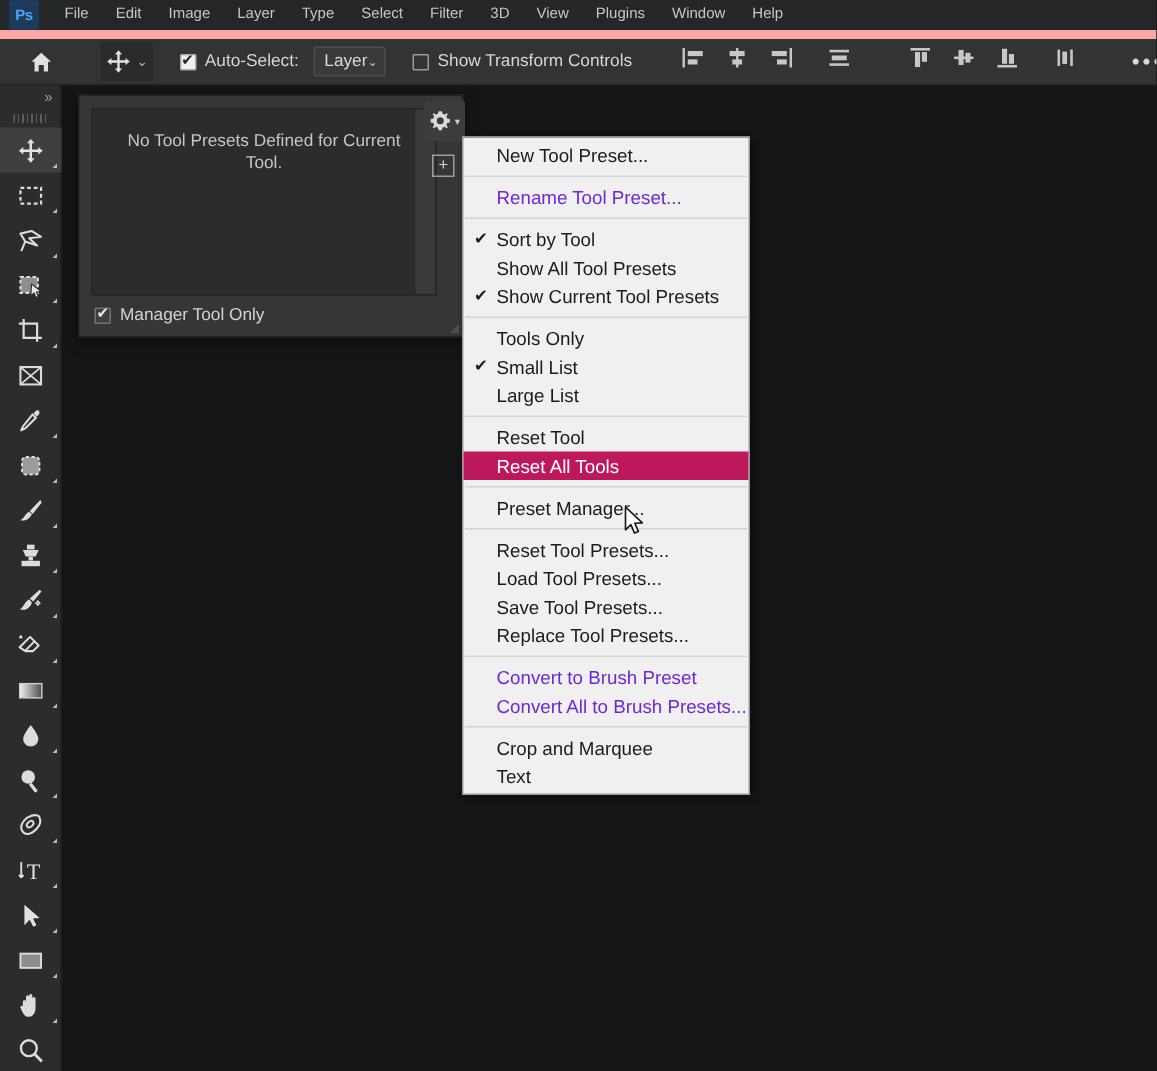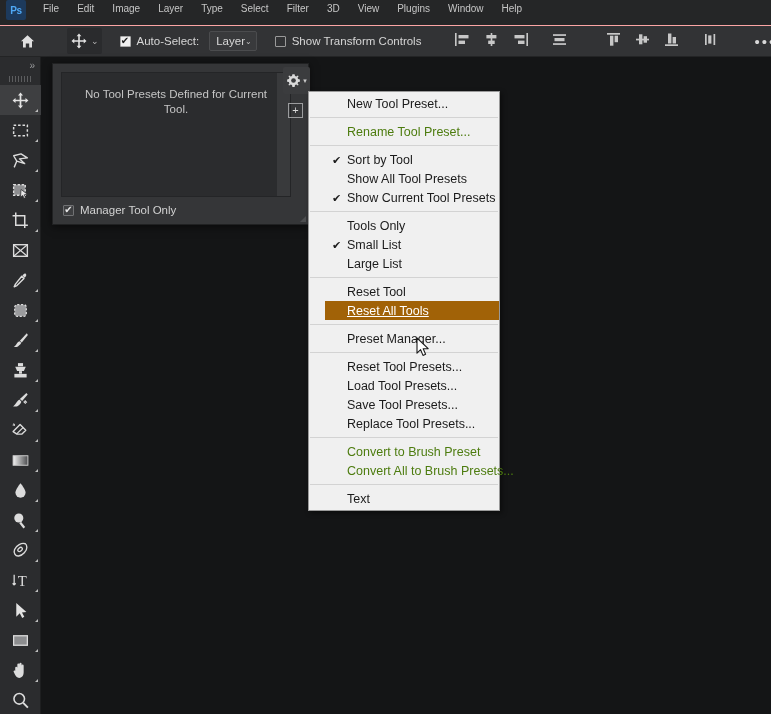--- a/index.html
+++ b/index.html
@@ -16,22 +16,22 @@
     position: relative;
   }
 
   
   #menubar {
     position: absolute;
     left: 0; top: 0;
     width: 771px; height: 26px;
     background: #252627;
     display: flex;
-    align-items: flex-start;
-    border-bottom: 1px solid #fca5a5;
+    align-items: center;
+    border-bottom: 6px solid #fca5a5;
     box-sizing: border-box;
   }
   #ps-logo {
     width: 20px; height: 20px;
     margin-left: 6px; margin-right: 8px;
     background: #1d3a5c;
     border-radius: 2px;
     color: #4fa8f5;
     font-size: 10px;
     font-weight: bold;
@@ -246,24 +246,23 @@
     box-sizing: border-box;
     font-size: 12.5px;
   }
   .mi {
     position: relative;
     height: 19px;
     display: flex; align-items: center;
     color: #1b1b1b;
     padding-left: 22px;
     white-space: nowrap;
-    margin-left: 16px;
-  }
-  .mi.disabled { color: #4d7c0f; text-align: center; }
-  .mi.hl { background: #a16207; color: #fff; text-decoration: underline; }
+  }
+  .mi.disabled { color: #6d28d9; text-align: center; }
+  .mi.hl { background: #be185d; color: #fff; }
   .mi .chk {
     position: absolute; left: 7px; top: 50%;
     transform: translateY(-50%);
     font-size: 11px; line-height: 1;
   }
   .mi-sep {
     height: 1px;
     background: #d3d3d3;
     margin: 4px 1px;
   }
@@ -665,20 +664,23 @@
     </div>
     <div class="mi-sep"></div>
     <div class="mi disabled">
       <span>Convert to Brush Preset</span>
     </div>
     <div class="mi disabled">
       <span>Convert All to Brush Presets...</span>
     </div>
     <div class="mi-sep"></div>
     <div class="mi">
+      <span>Crop and Marquee</span>
+    </div>
+    <div class="mi">
       <span>Text</span>
     </div>
   </div>
 
 <div id="cursor" style="left: 416px; top: 337px;">
   <svg width="14" height="21" viewBox="0 0 14 21">
     <path d="M1 1 L1 16.2 L4.6 12.7 L7 18.4 L9.6 17.3 L7.2 11.8 L12.2 11.6 Z" fill="#ffffff" stroke="#1a1a1a" stroke-width="1.1" stroke-linejoin="round"></path>
   </svg>
 </div>
 

